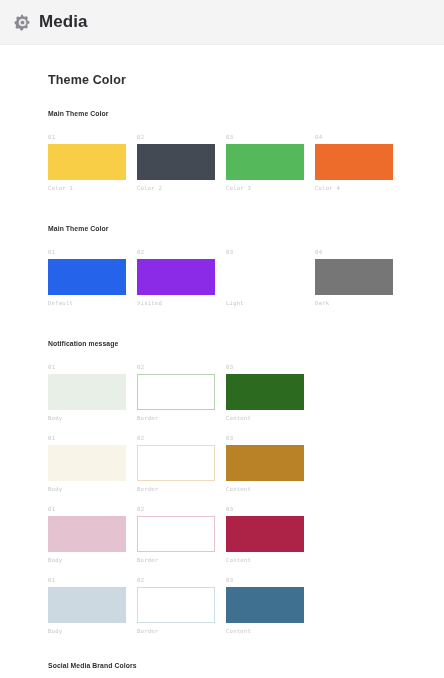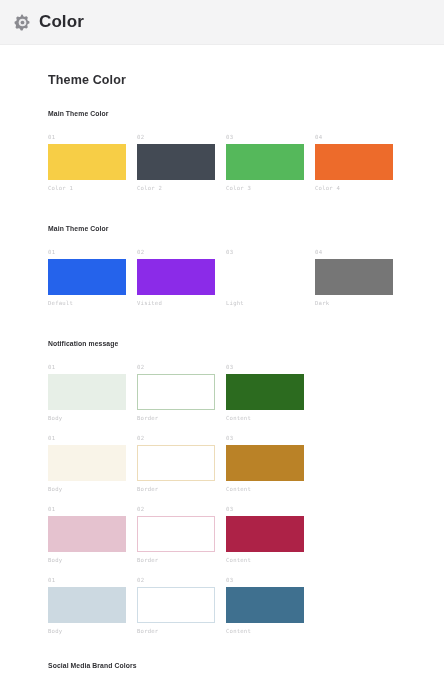--- a/index.html
+++ b/index.html
@@ -102,21 +102,21 @@
 </style>
 </head>
 <body>
 
 <div class="header">
   <svg class="gear-icon" viewBox="0 0 24 24" aria-hidden="true">
     <path fill="#8a8a90" d="M12 0.8l1.5 2.6c.5.1 1 .3 1.4.5l2.9-.8 1.7 1.7-.8 2.9c.2.5.4.9.5 1.4l2.6 1.5v2.4l-2.6 1.5c-.1.5-.3 1-.5 1.4l.8 2.9-1.7 1.7-2.9-.8c-.5.2-.9.4-1.4.5L12 23.2h-2.4l-1.5-2.6c-.5-.1-1-.3-1.4-.5l-2.9.8-1.7-1.7.8-2.9c-.2-.5-.4-.9-.5-1.4L.8 13.4V11l2.6-1.5c.1-.5.3-1 .5-1.4l-.8-2.9 1.7-1.7 2.9.8c.5-.2.9-.4 1.4-.5L10.6.8z"></path>
     <circle cx="12" cy="12" r="5.4" fill="#e9e9eb"></circle>
     <circle cx="12" cy="12" r="2.6" fill="#8a8a90"></circle>
   </svg>
-  <span class="header-title">Color</span>
+  <span class="header-title">Media</span>
 </div>
 
 <div class="page">
   <div class="page-title">Theme Color</div>
 
   <div class="section">
     <div class="section-title">Main Theme Color</div>
     <div class="row">
       <div class="cell">
         <div class="cell-index">01</div>

